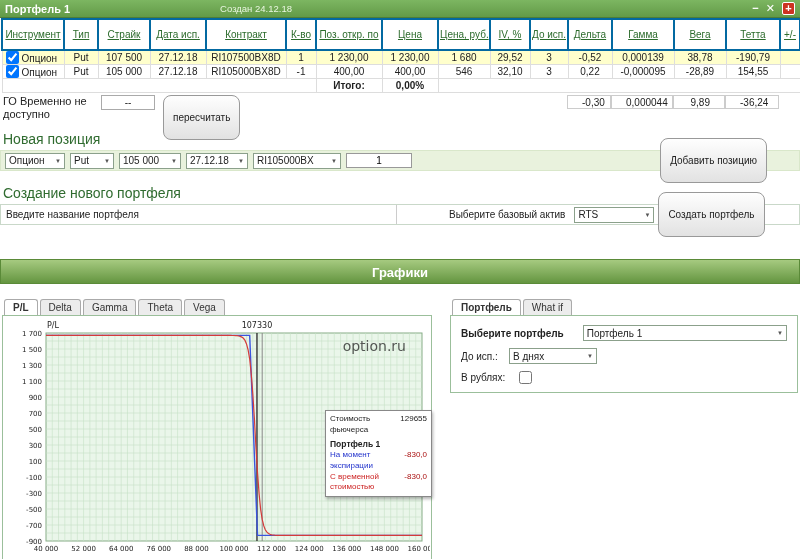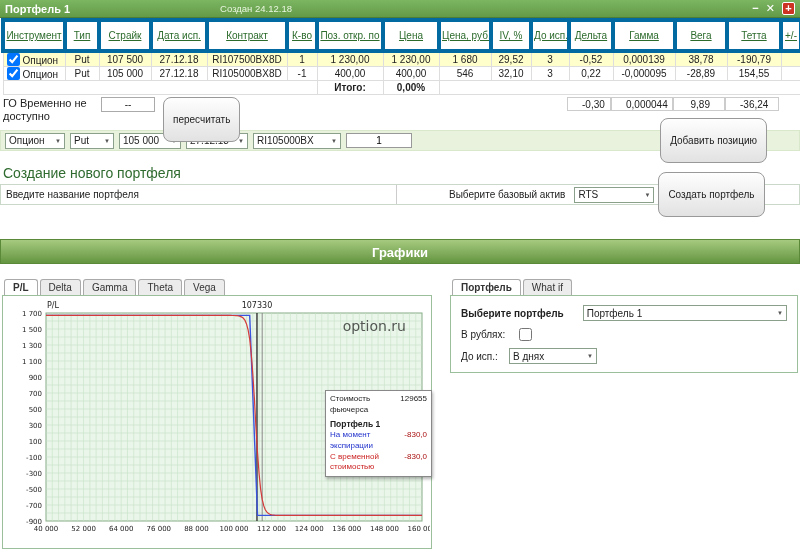--- a/index.html
+++ b/index.html
@@ -13,21 +13,21 @@
   .tb-title { color:#fff; font-weight:bold; font-size:11px; }
   .tb-created { color:#e9f6e0; font-size:9.5px; margin-left:150px; }
   .tb-icons { margin-left:auto; display:flex; align-items:center; gap:7px; }
   .tbi { color:#fff; font-weight:bold; font-size:11px; line-height:13px; cursor:pointer; }
   .tbi.plus { background:#cc3322; border:1px solid #fff; width:13px; height:13px; text-align:center;
               line-height:11px; border-radius:2px; }
 
   
   table.pos { width:798px; margin-left:1px; border-collapse:collapse; table-layout:fixed; font-size:10px; }
   table.pos th { color:#2c6b2c; font-weight:normal; text-decoration:underline; text-align:center;
-                 height:31px; border:4px solid #0369a1; padding:0 1px; white-space:nowrap; overflow:hidden; cursor:pointer; }
+                 height:31px; border:2px solid #0369a1; padding:0 1px; white-space:nowrap; overflow:hidden; cursor:pointer; }
   table.pos td { border:1px solid #ddd; height:14px; padding:0 3px; white-space:nowrap; overflow:hidden; }
   .num { text-align:center; } .ctr { text-align:center; } .b { font-weight:bold; }
   tr.hl { background:#ffffcc; }
   td.nb { border:none; }
   td .cb { vertical-align:-2px; margin-right:3px; }
 
   
   .go-row { position:relative; height:33px; margin:2px 0 0 3px; }
   .go-left { display:flex; align-items:flex-start; gap:8px; }
   .go-text { width:90px; font-size:11px; line-height:1.2; color:#222; }
@@ -192,20 +192,21 @@
       <button class="std">пересчитать</button>
     </div>
     <div class="greek-totals">
       <div class="gt w1">-0,30</div>
       <div class="gt w2">0,000044</div>
       <div class="gt w3">9,89</div>
       <div class="gt w4">-36,24</div>
     </div>
   </div>
 
+  <div class="section-title">Новая позиция</div>
   <div class="newpos">
     <div class="sel w-inst">
         <span>Опцион</span>
         <span class="arr">▼</span>
       </div>
     <div class="sel w-type">
         <span>Put</span>
         <span class="arr">▼</span>
       </div>
     <div class="sel w-strike">
@@ -391,27 +392,27 @@
       </div>
       <div class="rp-box">
         <div class="rp-row">
           <span class="rp-l1">Выберите портфель</span>
           <div class="sel portfolio">
               <span>Портфель 1</span>
               <span class="arr">▼</span>
             </div>
         </div>
         <div class="rp-row">
-          <span class="rp-l2">В рублях:</span>
-          <input type="checkbox" style="">
-        </div>
-        <div class="rp-row">
           <span class="rp-l3">До исп.:</span>
           <div class="sel days">
               <span>В днях</span>
               <span class="arr">▼</span>
             </div>
         </div>
+        <div class="rp-row">
+          <span class="rp-l2">В рублях:</span>
+          <input type="checkbox" style="">
+        </div>
       </div>
     </div>
   </div>
 
 </div>
 
 </body></html>

